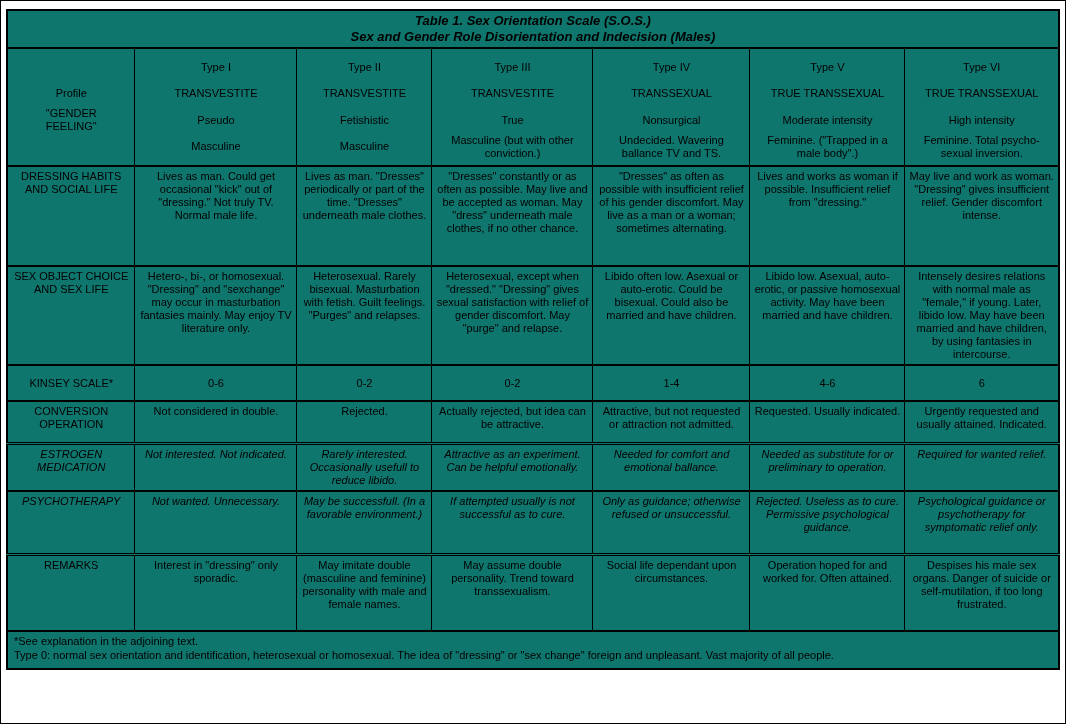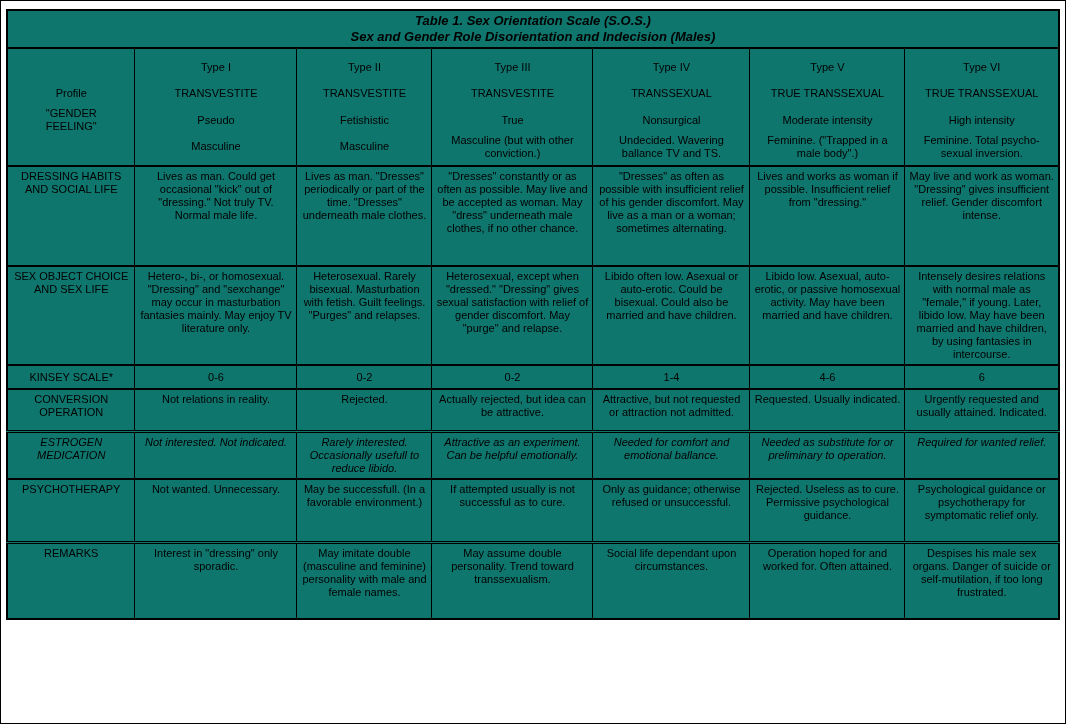--- a/index.html
+++ b/index.html
@@ -51,24 +51,24 @@
     height: 28px;
     vertical-align: middle;
   }
   tr.row-profile td {
     border-top: 2px solid #000;
     height: 116px;
     padding: 0;
   }
   tr.row-dressing td   { border-top: 2px solid #000; height: 100px; }
   tr.row-sexobject td  { border-top: 2px solid #000; height: 96px; }
-  tr.row-kinsey td     { border-top: 2px solid #000; height: 24px; vertical-align: middle; }
+  tr.row-kinsey td     { border-top: 2px solid #000; height: 36px; vertical-align: middle; }
   tr.row-conversion td { border-top: 2px solid #000; height: 42px; }
   tr.row-estrogen td   { border-top: 3px double #000; height: 46px; font-style: italic; }
-  tr.row-psycho td     { border-top: 2px solid #000; height: 64px; }
+  tr.row-psycho td     { border-top: 2px solid #000; height: 64px; font-style: italic; }
   tr.row-remarks td    { border-top: 3px double #000; height: 76px; }
   tr.row-foot td {
     border-top: 2px solid #000;
     height: 38px;
     text-align: left;
     vertical-align: top;
     padding: 3px 6px;
   }
   
   td.bl-d { border-left: 3px double #000; }  
@@ -200,21 +200,21 @@
       <td>0-6</td>
       <td>0-2</td>
       <td class="bl-d">0-2</td>
       <td class="bl-2">1-4</td>
       <td class="bl-2">4-6</td>
       <td>6</td>
     </tr>
 
     <tr class="row-conversion">
       <td class="rowhead">CONVERSION OPERATION</td>
-      <td>Not relations in reality.</td>
+      <td>Not considered in double.</td>
       <td>Rejected.</td>
       <td class="bl-d">Actually rejected, but idea can be attractive.</td>
       <td class="bl-2">Attractive, but not requested or attraction not admitted.</td>
       <td class="bl-2">Requested. Usually indicated.</td>
       <td>Urgently requested and usually attained. Indicated.</td>
     </tr>
 
     <tr class="row-estrogen">
       <td class="rowhead">ESTROGEN MEDICATION</td>
       <td>Not interested. Not indicated.</td>
@@ -238,15 +238,21 @@
     <tr class="row-remarks">
       <td class="rowhead">REMARKS</td>
       <td>Interest in "dressing" only sporadic.</td>
       <td>May imitate double (masculine and feminine) personality with male and female names.</td>
       <td class="bl-d">May assume double personality. Trend toward transsexualism.</td>
       <td class="bl-2">Social life dependant upon circumstances.</td>
       <td class="bl-2">Operation hoped for and worked for. Often attained.</td>
       <td>Despises his male sex organs. Danger of suicide or self-mutilation, if too long frustrated.</td>
     </tr>
 
+    <tr class="row-foot">
+      <td colspan="7">
+        <div class="footline">*See explanation in the adjoining text.</div>
+        <div class="footline">Type 0: normal sex orientation and identification, heterosexual or homosexual. The idea of "dressing" or "sex change" foreign and unpleasant. Vast majority of all people.</div>
+      </td>
+    </tr>
   </tbody>
     </table>
 </div>
 
 </body></html>

